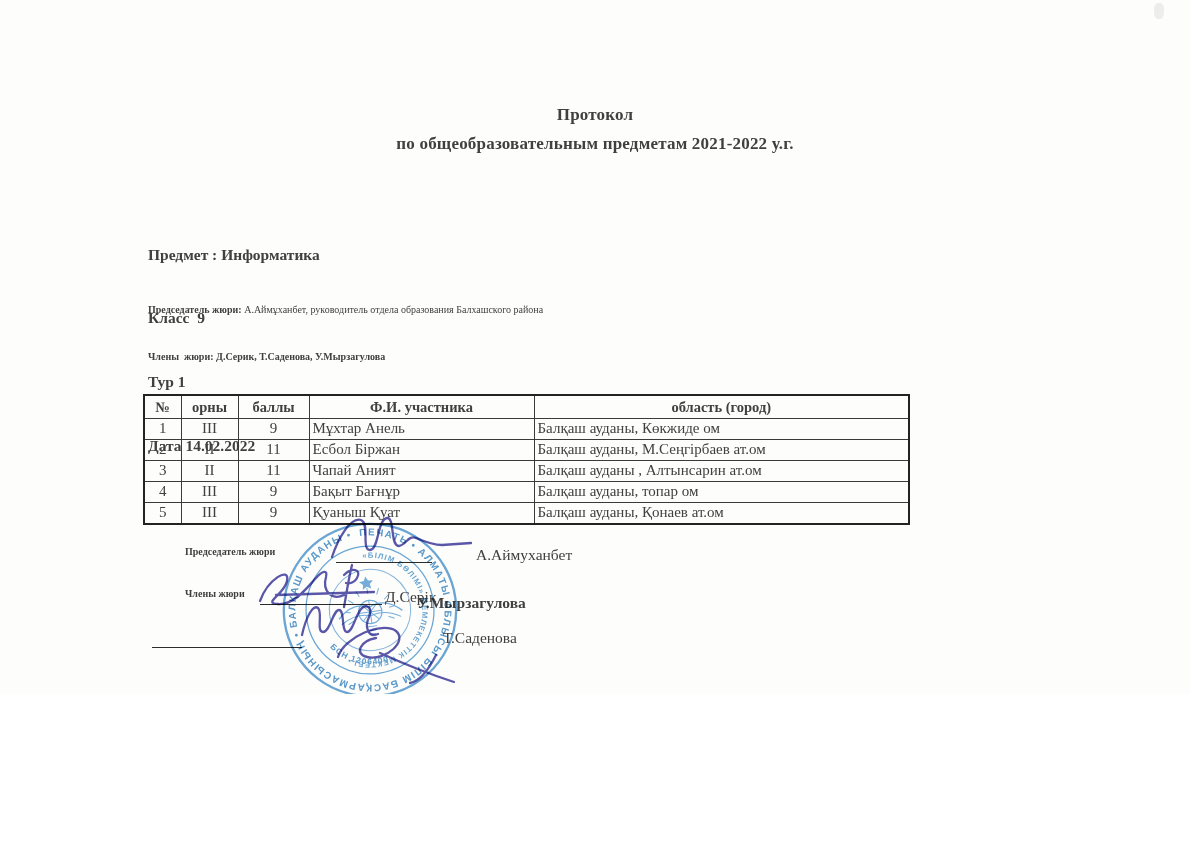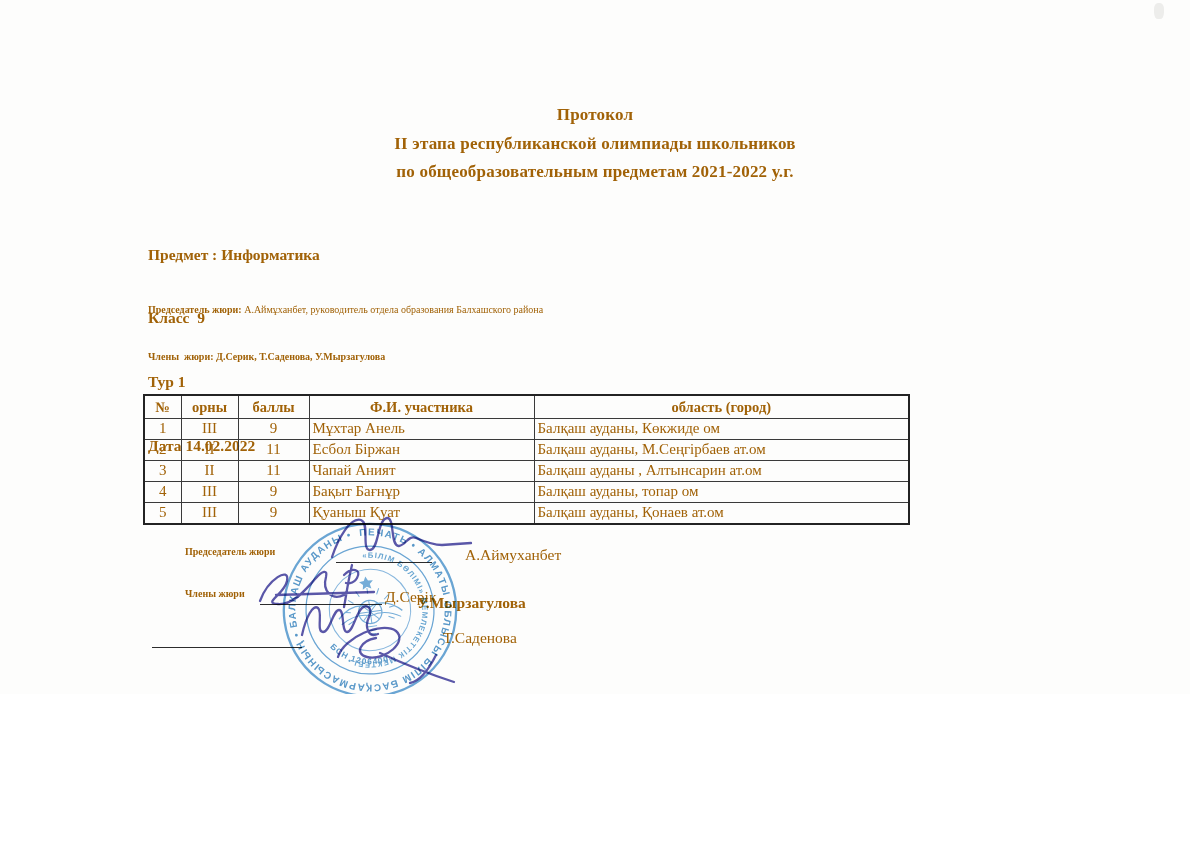--- a/index.html
+++ b/index.html
@@ -2,21 +2,21 @@
 <html><head>
 <meta charset="utf-8">
 <style>
   html,body{margin:0;padding:0;background:#ffffff;}
   .page{
     position:relative;
     width:1190px;height:694px;
     background:#fdfdfc;
     overflow:hidden;
     font-family:"Liberation Serif","DejaVu Serif",serif;
-    color:#a16207;
+    color:#404040;
   }
   
   .title-block{
     position:absolute;top:101px;left:0;width:100%;
     text-align:center;font-weight:bold;font-size:17px;line-height:28.5px;
     letter-spacing:.2px;
   }
   
   .meta-block{
     position:absolute;left:148px;top:201px;
@@ -59,21 +59,20 @@
   .scan-mark{position:absolute;left:1154px;top:3px;width:10px;height:16px;
     background:#ededeb;border-radius:40%;}
 </style>
 </head>
 <body>
 
 <div class="page">
 
   <div class="title-block">
     <div>Протокол</div>
-    <div>II этапа республиканской олимпиады школьников</div>
     <div>по общеобразовательным предметам 2021-2022 у.г.</div>
   </div>
 
   <div class="meta-block">
     <div>Предмет : Информатика</div>
     <div>Класс  9</div>
     <div>Тур 1</div>
     <div>Дата 14.02.2022</div>
   </div>
 
@@ -131,21 +130,21 @@
         <td class="c">III</td>
         <td class="c">9</td>
         <td class="l">Қуаныш Қуат</td>
         <td class="l">Балқаш ауданы,  Қонаев ат.ом</td>
       </tr>
     </tbody>
   </table>
 
   <div class="sigline-label" style="left:185px;top:546px;">Председатель жюри</div>
   <div class="uline" style="left:336px;top:547px;width:96px;"></div>
-  <div class="sig-name" style="left:423px;top:546px;padding-left:42px;">А.Аймуханбет</div>
+  <div class="sig-name" style="left:434px;top:546px;padding-left:42px;">А.Аймуханбет</div>
 
   <div class="sigline-label" style="left:185px;top:588px;">Члены жюри</div>
   <div class="uline" style="left:260px;top:589px;width:122px;"></div>
   <div class="sig-name" style="left:385px;top:588px;">Д.Серік</div>
 
   <div class="sig-name bold" style="left:417px;top:594px;">У.Мырзагулова</div>
 
   <div class="uline" style="left:152px;top:632px;width:150px;"></div>
   <div class="sig-name" style="left:443px;top:629px;">Т.Саденова</div>
 

